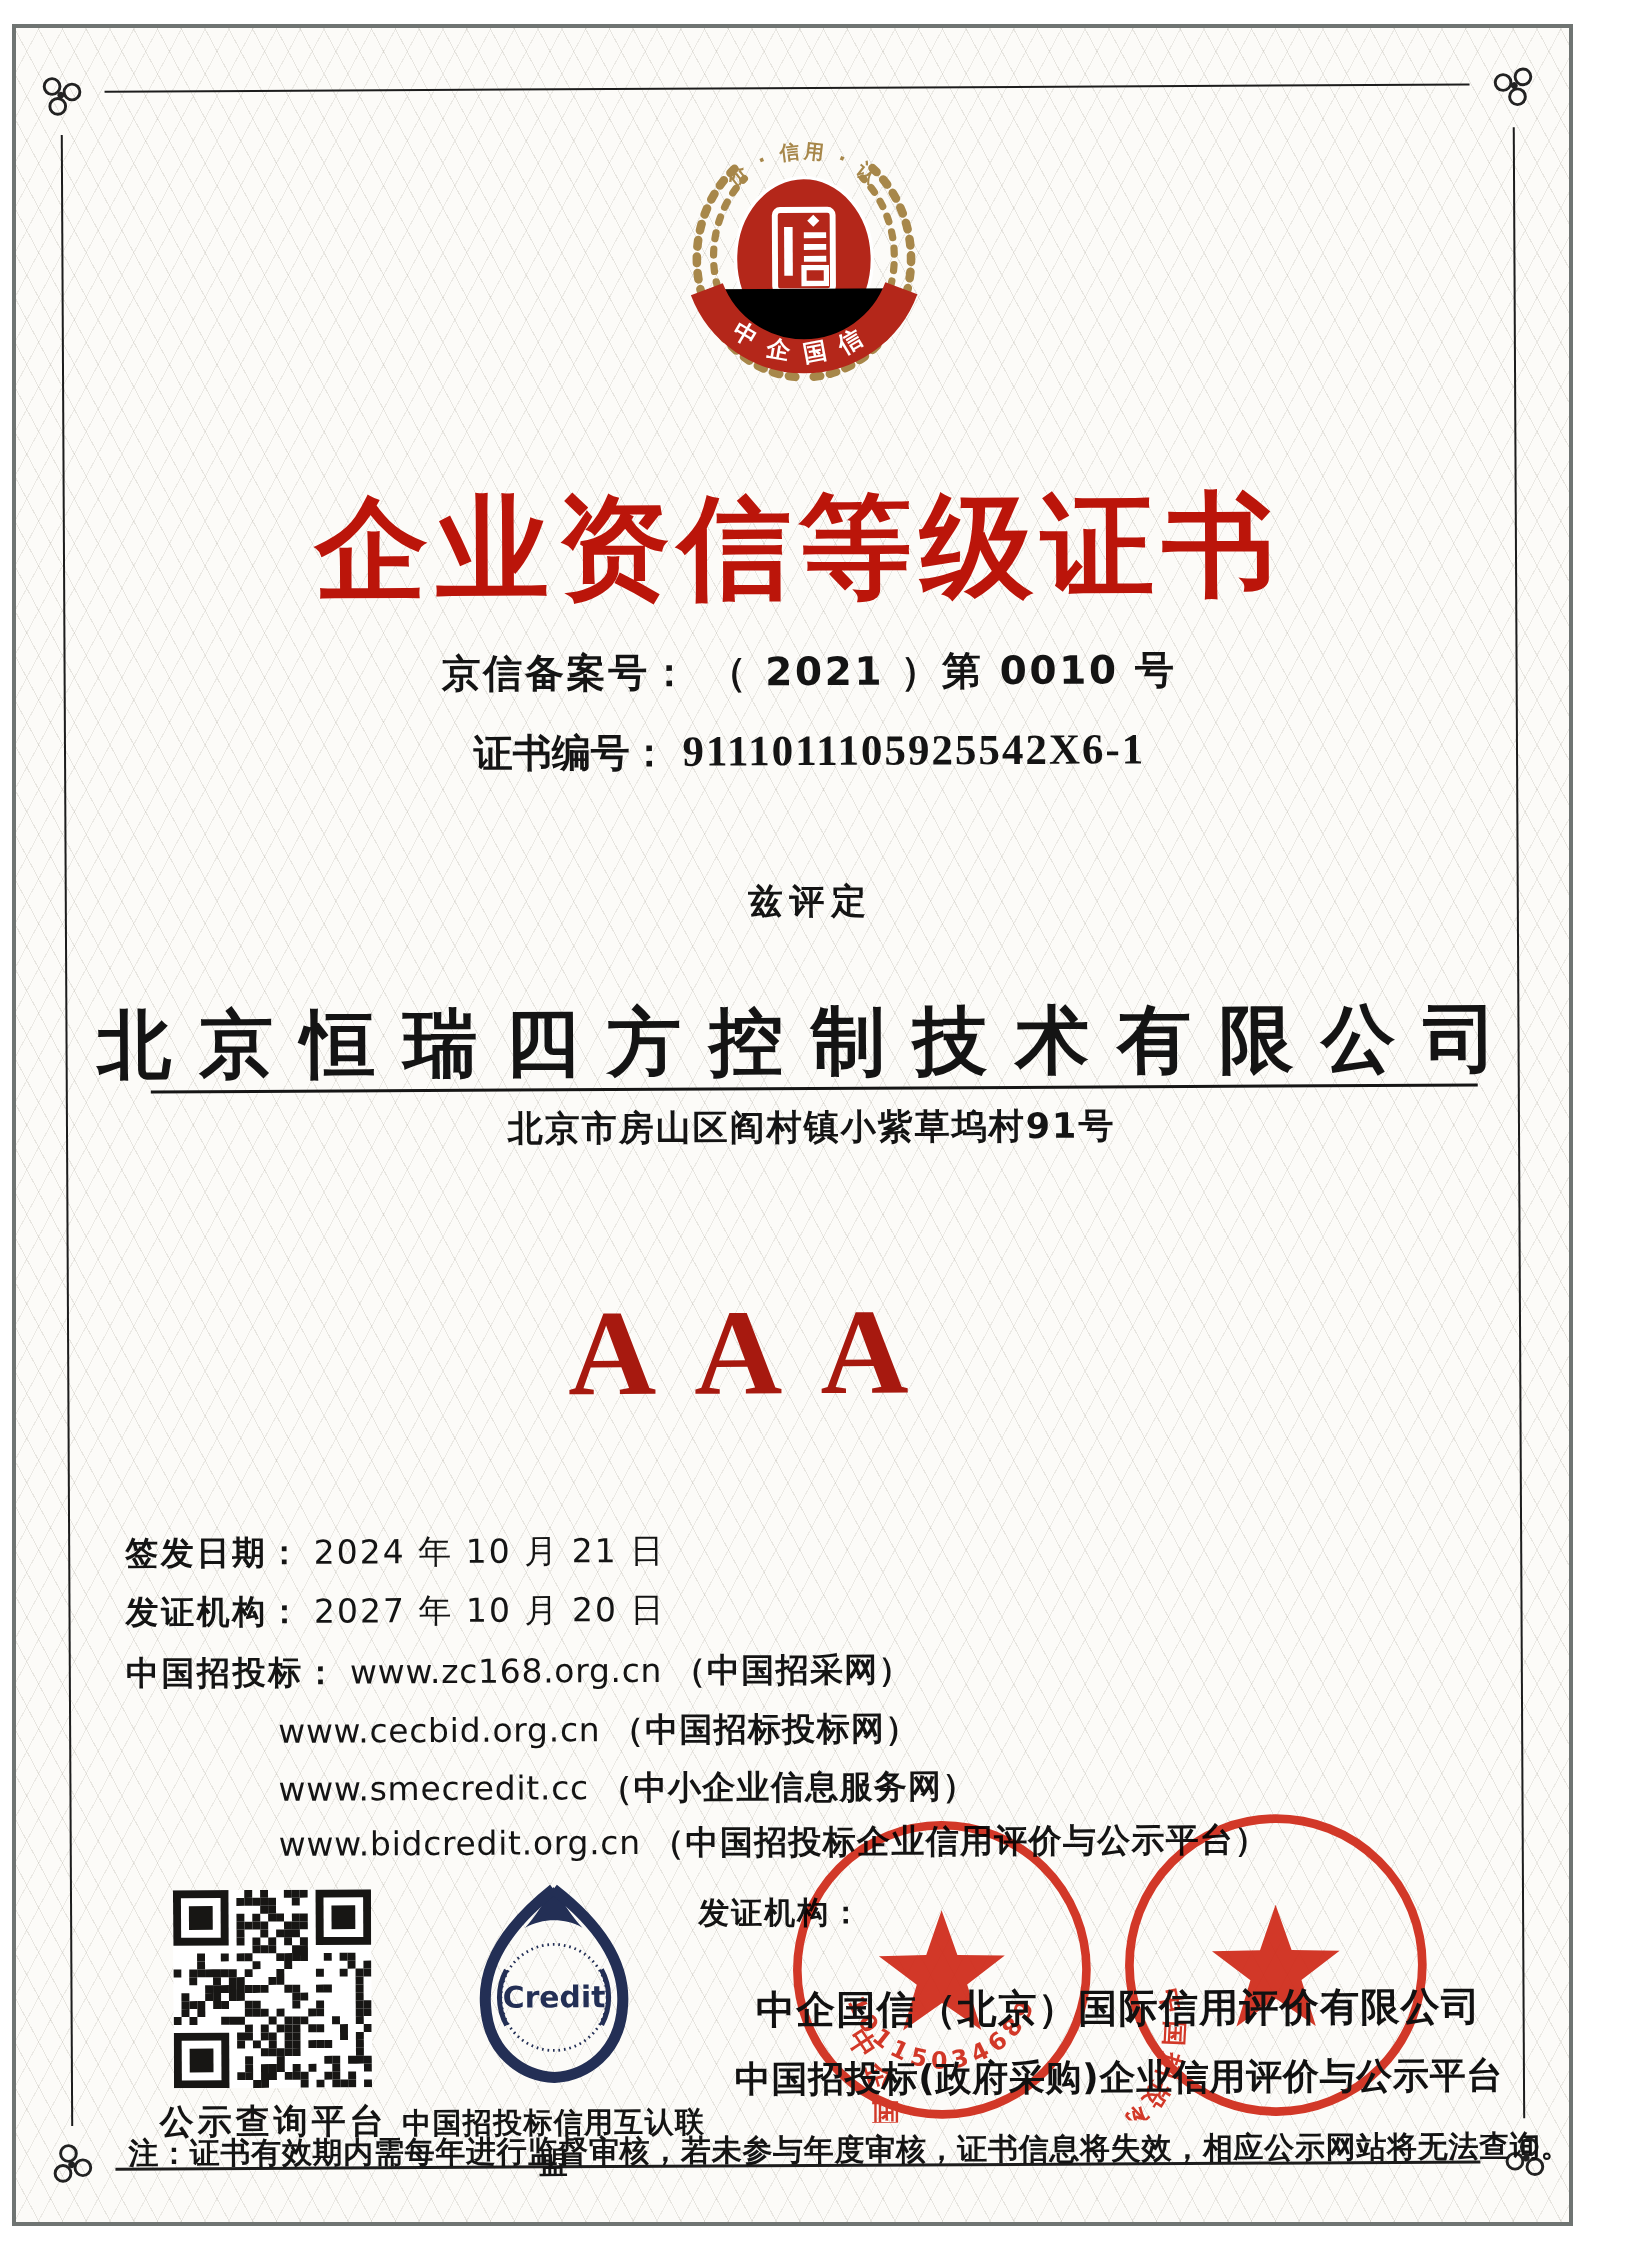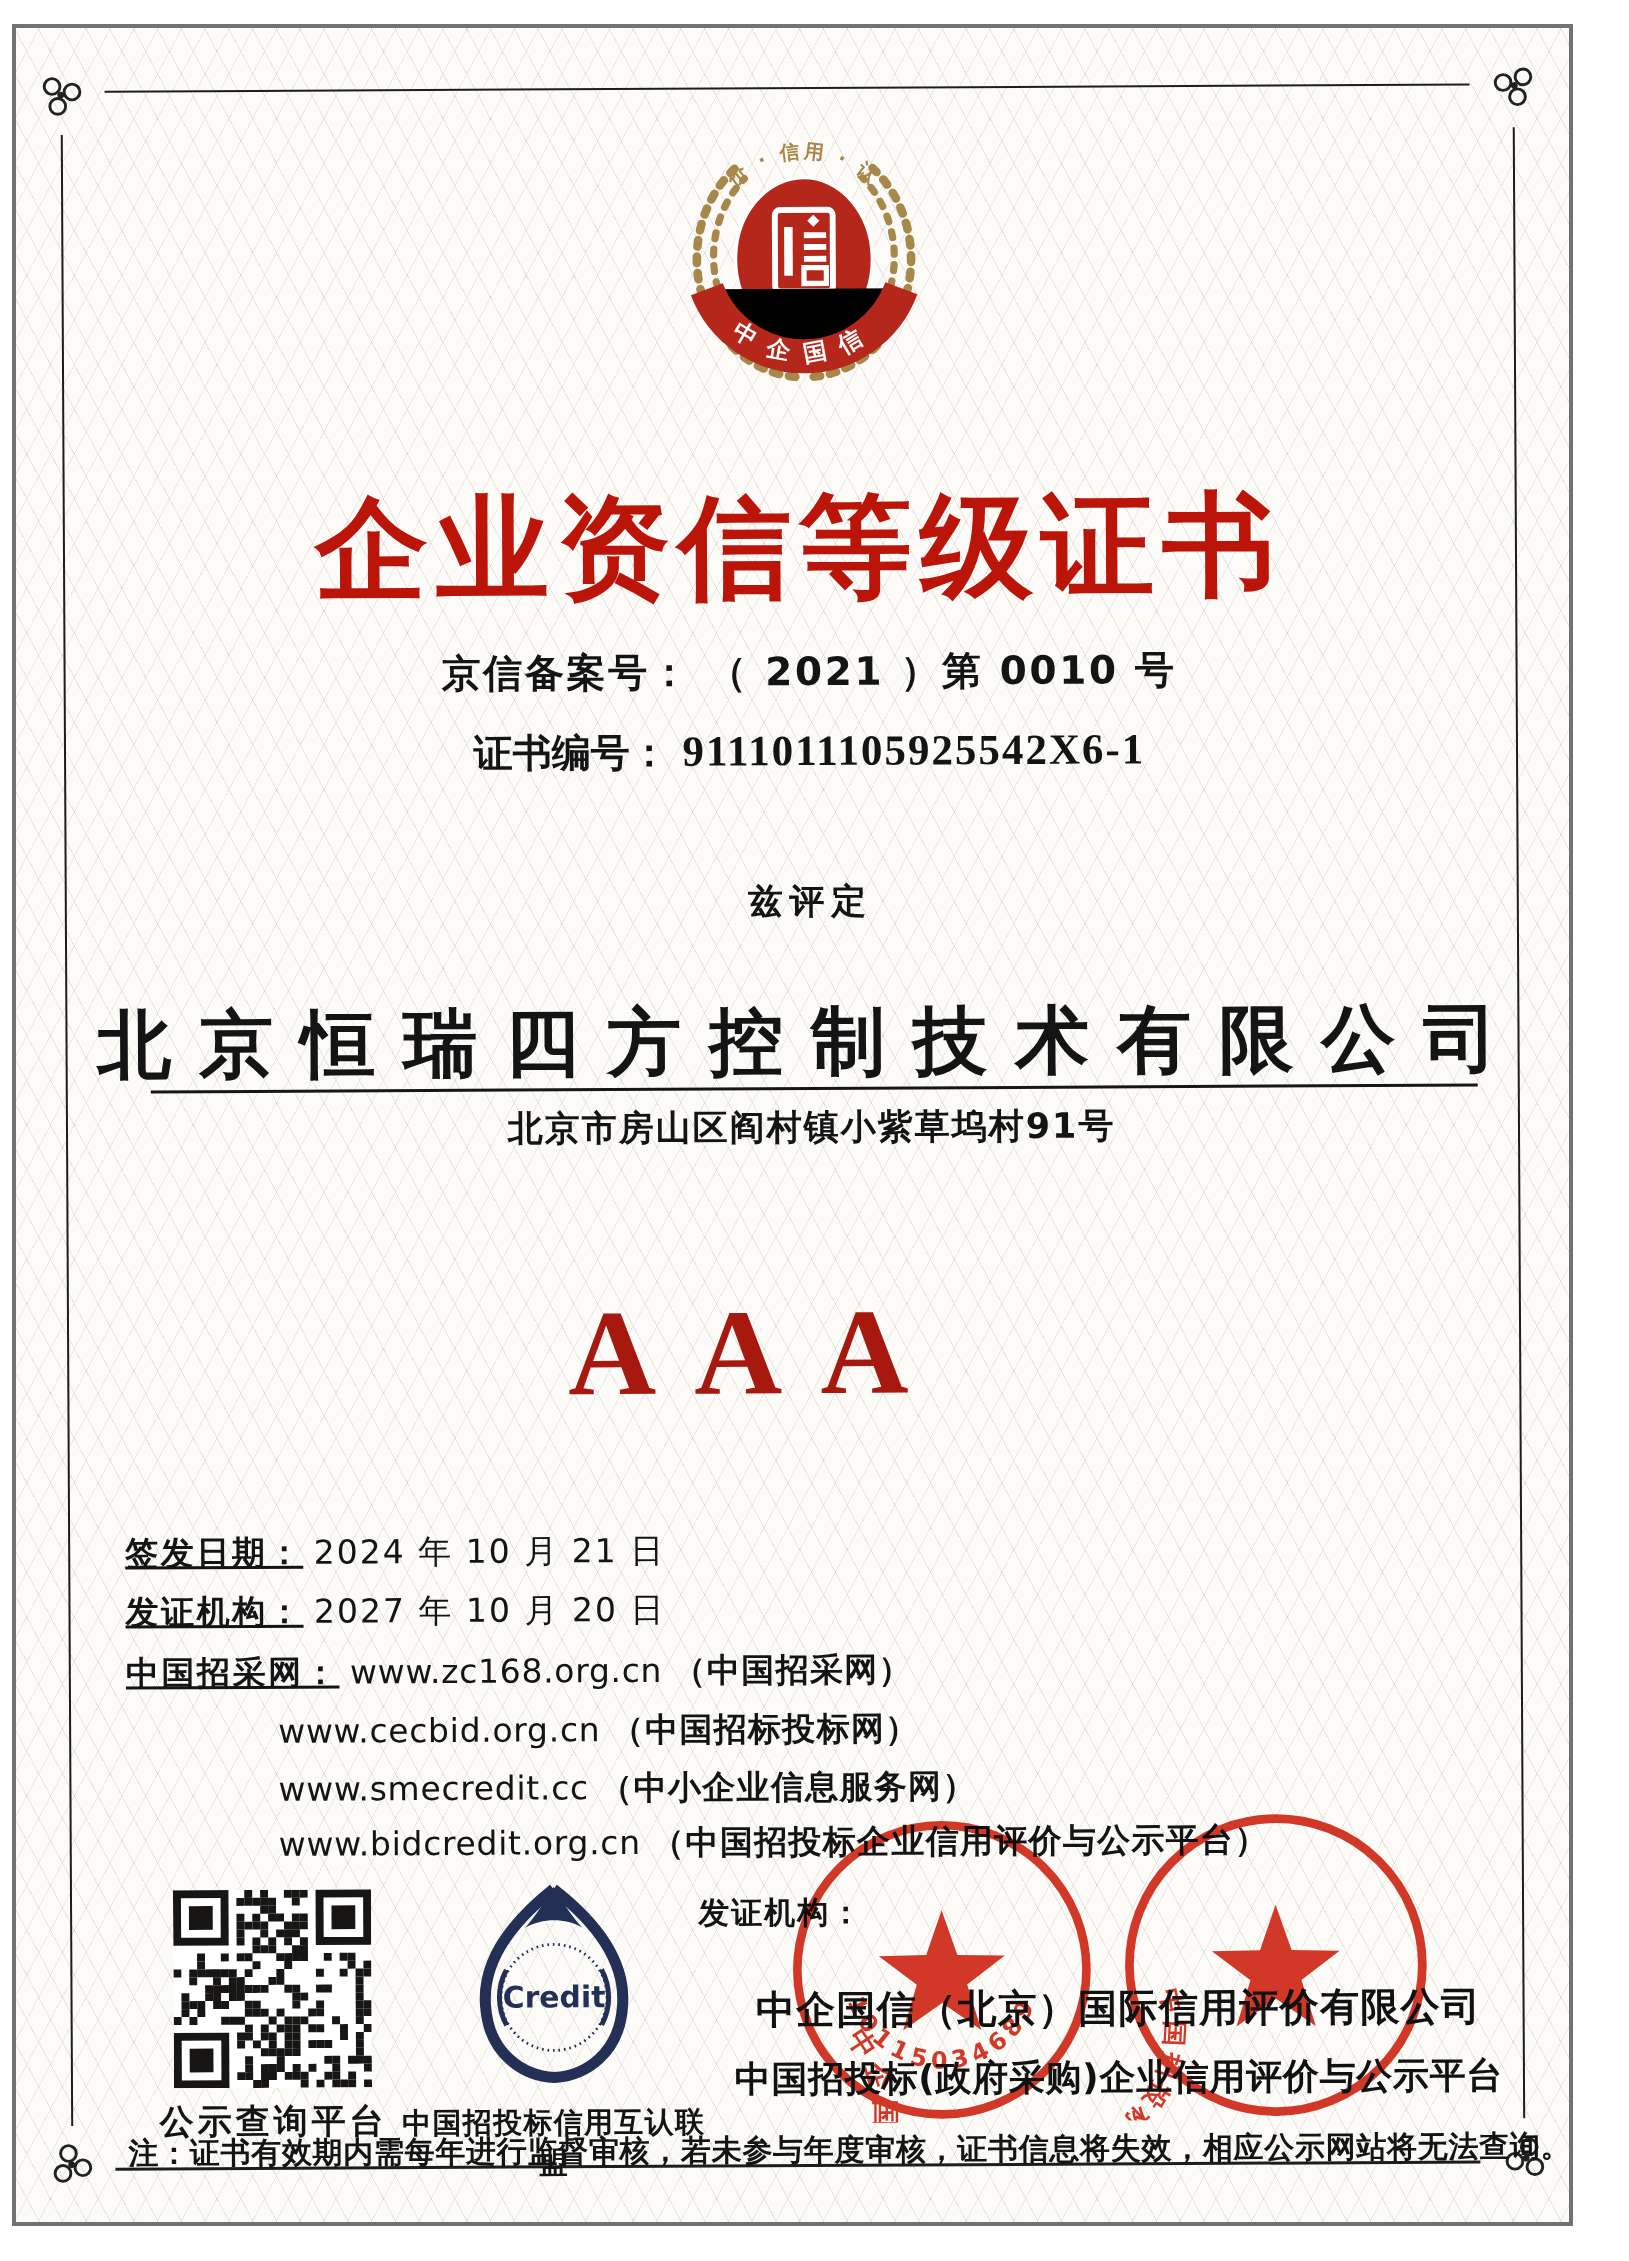--- a/index.html
+++ b/index.html
@@ -35,21 +35,21 @@
   .certno-row{top:725px;font-size:39px;font-weight:700;}
   .certno-val{font-family:"Liberation Serif","DejaVu Serif",serif;font-size:43px;font-weight:700;letter-spacing:2px;}
   .herein{top:878px;font-size:35px;font-weight:700;letter-spacing:6.6px;}
   .company{top:993px;font-size:74px;font-weight:900;letter-spacing:28px;}
   .company-underline{position:absolute;left:151px;top:1087px;width:1327px;height:3.3px;background:#161616;}
   .address{top:1104px;font-size:35px;font-weight:700;letter-spacing:2px;}
   .rating{position:absolute;left:66px;top:1282px;width:1380px;text-align:center;
           font-family:"Liberation Serif","DejaVu Serif",serif;font-size:122px;font-weight:700;letter-spacing:38px;}
 
   .meta{position:absolute;left:123px;white-space:nowrap;font-size:33px;}
-  .meta .lab{font-weight:700;letter-spacing:2.6px;text-decoration:underline;}
+  .meta .lab{font-weight:700;letter-spacing:2.6px;}
   .meta .val{font-weight:500;letter-spacing:2px;}
   .m1{top:1528px;} .m2{top:1587px;} .m3{top:1648px;}
   .site-row{position:absolute;left:275px;white-space:nowrap;font-size:33px;}
   .s2{top:1707px;} .s3{top:1765px;} .s4{top:1820px;}
   .url{font-weight:500;letter-spacing:0.7px;}
   .site-cap{font-weight:700;letter-spacing:1.3px;}
 
   .qr{position:absolute;left:169px;top:1887px;width:198px;height:198px;background:#ffffff;}
   .qr-caption{position:absolute;left:137px;top:2096px;width:263px;text-align:center;
               font-size:34px;font-weight:700;letter-spacing:4px;}
@@ -166,21 +166,21 @@
 
     <div class="meta m1">
       <span class="lab">签发日期：</span>
       <span class="val">2024 年 10 月 21 日</span>
     </div>
     <div class="meta m2">
       <span class="lab">发证机构：</span>
       <span class="val">2027 年 10 月 20 日</span>
     </div>
     <div class="meta m3">
-      <span class="lab">中国招采网：</span>
+      <span class="lab">中国招投标：</span>
       <span class="url">www.zc168.org.cn</span>
       <span class="site-cap">（中国招采网）</span>
     </div>
     <div class="site-row s2">
       <span class="url">www.cecbid.org.cn</span>
       <span class="site-cap">（中国招标投标网）</span>
     </div>
     <div class="site-row s3">
       <span class="url">www.smecredit.cc</span>
       <span class="site-cap">（中小企业信息服务网）</span>

